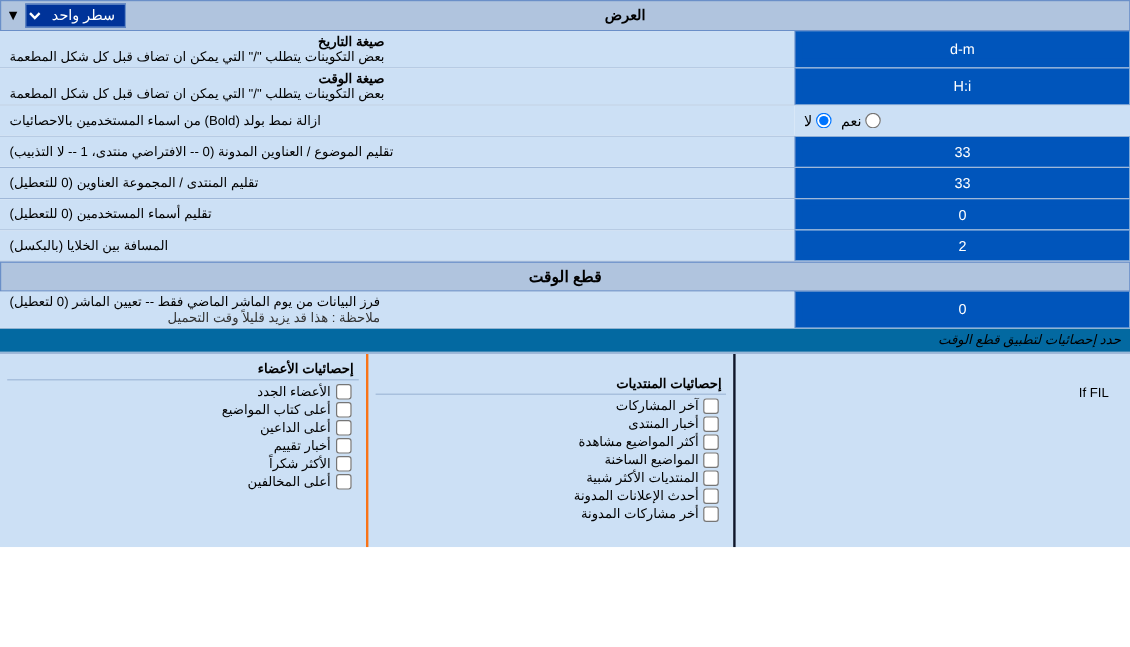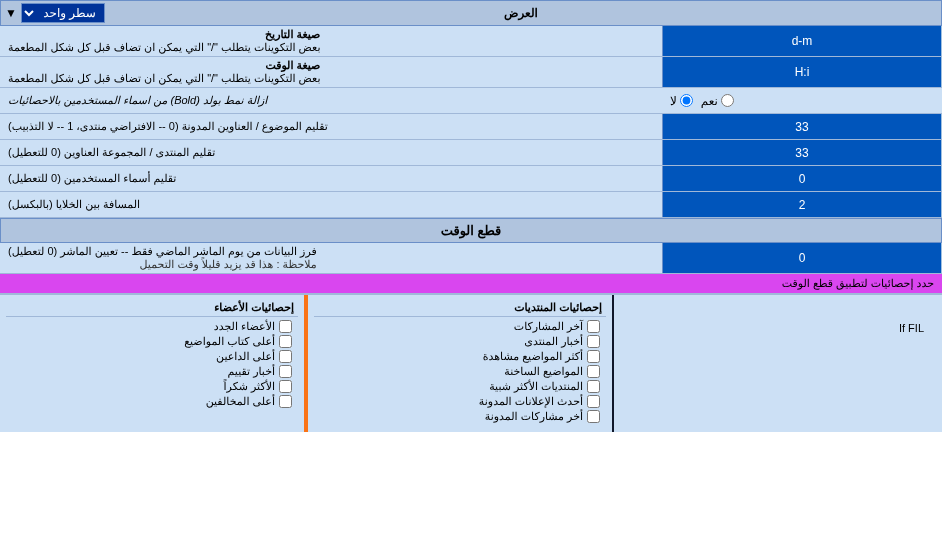--- a/index.html
+++ b/index.html
@@ -93,21 +93,20 @@
     }
     .radio-row-right {
       background: #cce0f5;
       flex: 1;
       display: flex;
       align-items: center;
       justify-content: flex-end;
       padding: 2px 8px;
       text-align: left;
       font-size: 11px;
-      font-style: italic;
     }
     
     .section-header {
       background: #b0c4de;
       border: 1px solid #6a8fc8;
       padding: 4px 8px;
       text-align: center;
       font-weight: bold;
       color: #000;
       font-size: 13px;
@@ -129,27 +128,28 @@
       border-bottom: 1px solid #a0b8d8;
       text-align: right;
       font-weight: bold;
       font-size: 11px;
     }
     .checkbox-list {
       background: #cce0f5;
       padding: 3px 6px;
     }
     .apply-row {
-      background: #d946ef;
+      background: #0369a1;
       display: flex;
       align-items: flex-start;
       justify-content: flex-end;
       padding: 3px 8px;
       border-bottom: 1px solid #a0b8d8;
       font-size: 11px;
+      font-style: italic;
     }
     .apply-row-label {
       flex: 1;
       text-align: right;
       color: #000;
     }
   </style>
 </head>
 <body>
 
@@ -255,21 +255,21 @@
     <div class="apply-row-label">حدد إحصائيات لتطبيق قطع الوقت</div>
   </div>
 
   <div style="display:flex; background:#cce0f5; border-top:1px solid #a0b8d8;">
 
     <div style="flex:1; border-left:2px solid #0f172a; padding:4px 18px;">
       <div style="background:#cce0f5; height:18px; margin-bottom:3px;"></div>
       <div style="font-size:11px; color:#000; padding:2px 0;">If FIL</div>
     </div>
 
-    <div style="flex:1; border-left:4px solid #f97316; padding:4px 6px;">
+    <div style="flex:1; border-left:2px solid #f97316; padding:16px 6px;">
       <div class="col-header-bar">إحصائيات المنتديات</div>
       <div class="checkbox-list" style="background:transparent;">
         <div class="checkbox-item">
           <input type="checkbox" style="">
           <span>آخر المشاركات</span>
         </div>
         <div class="checkbox-item">
           <input type="checkbox" style="">
           <span>أخبار المنتدى</span>
         </div>

